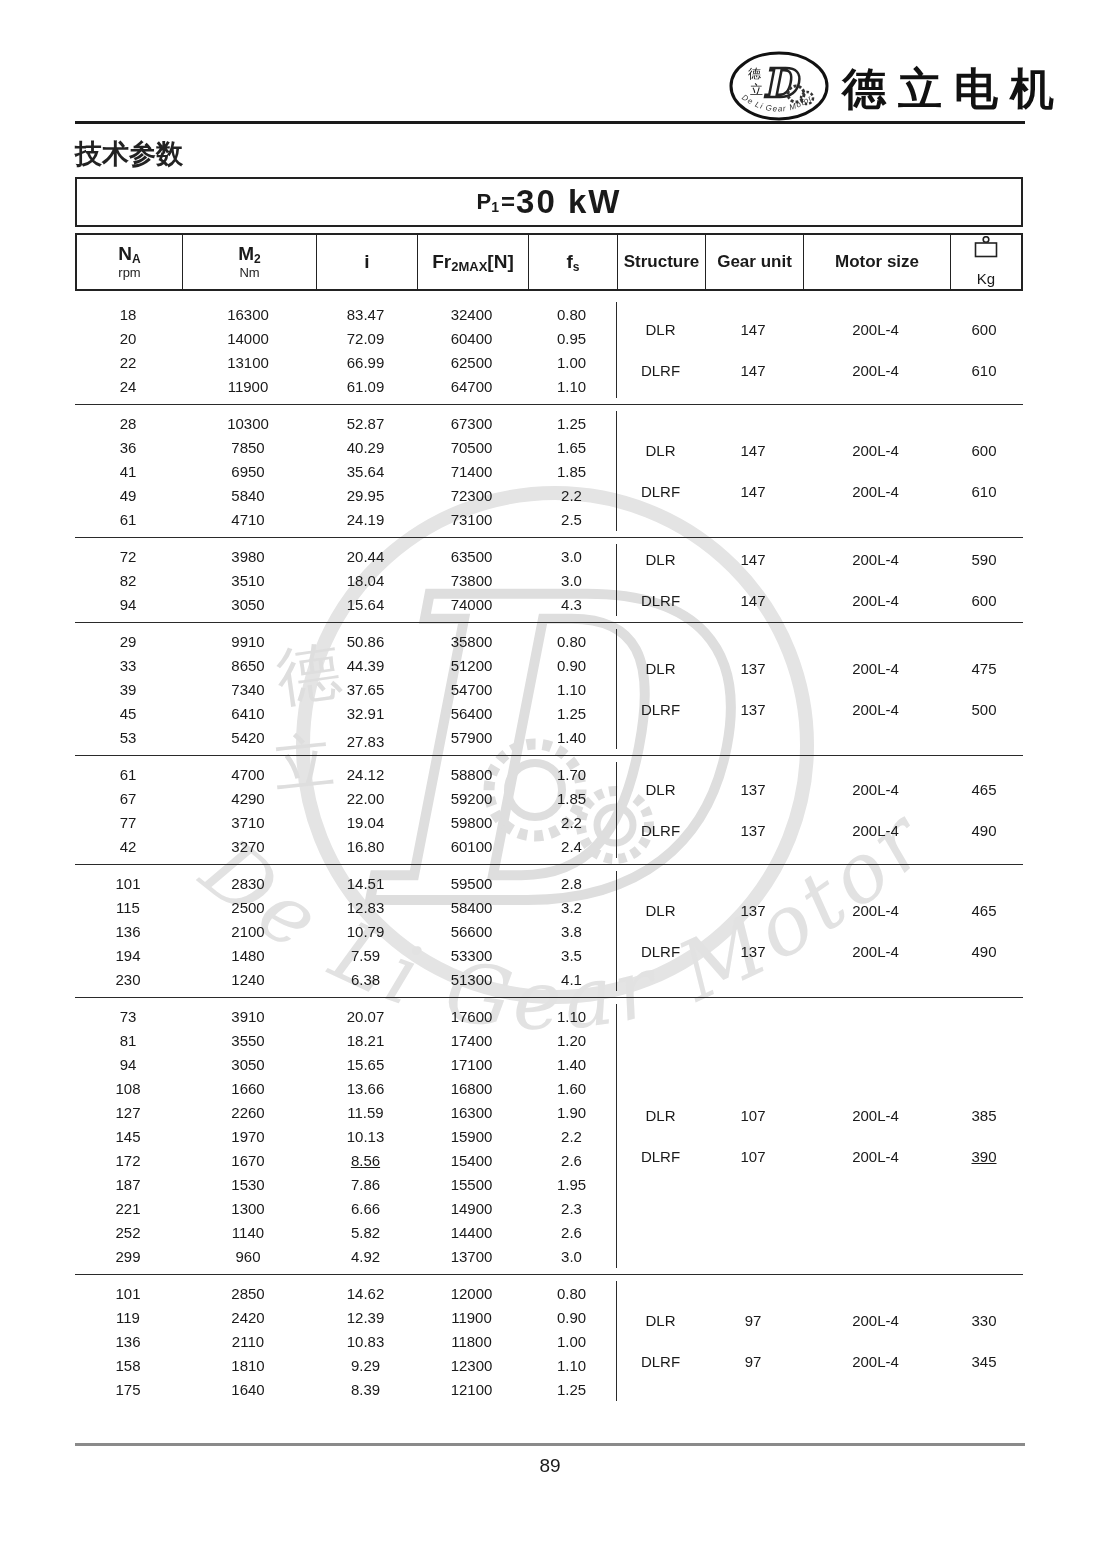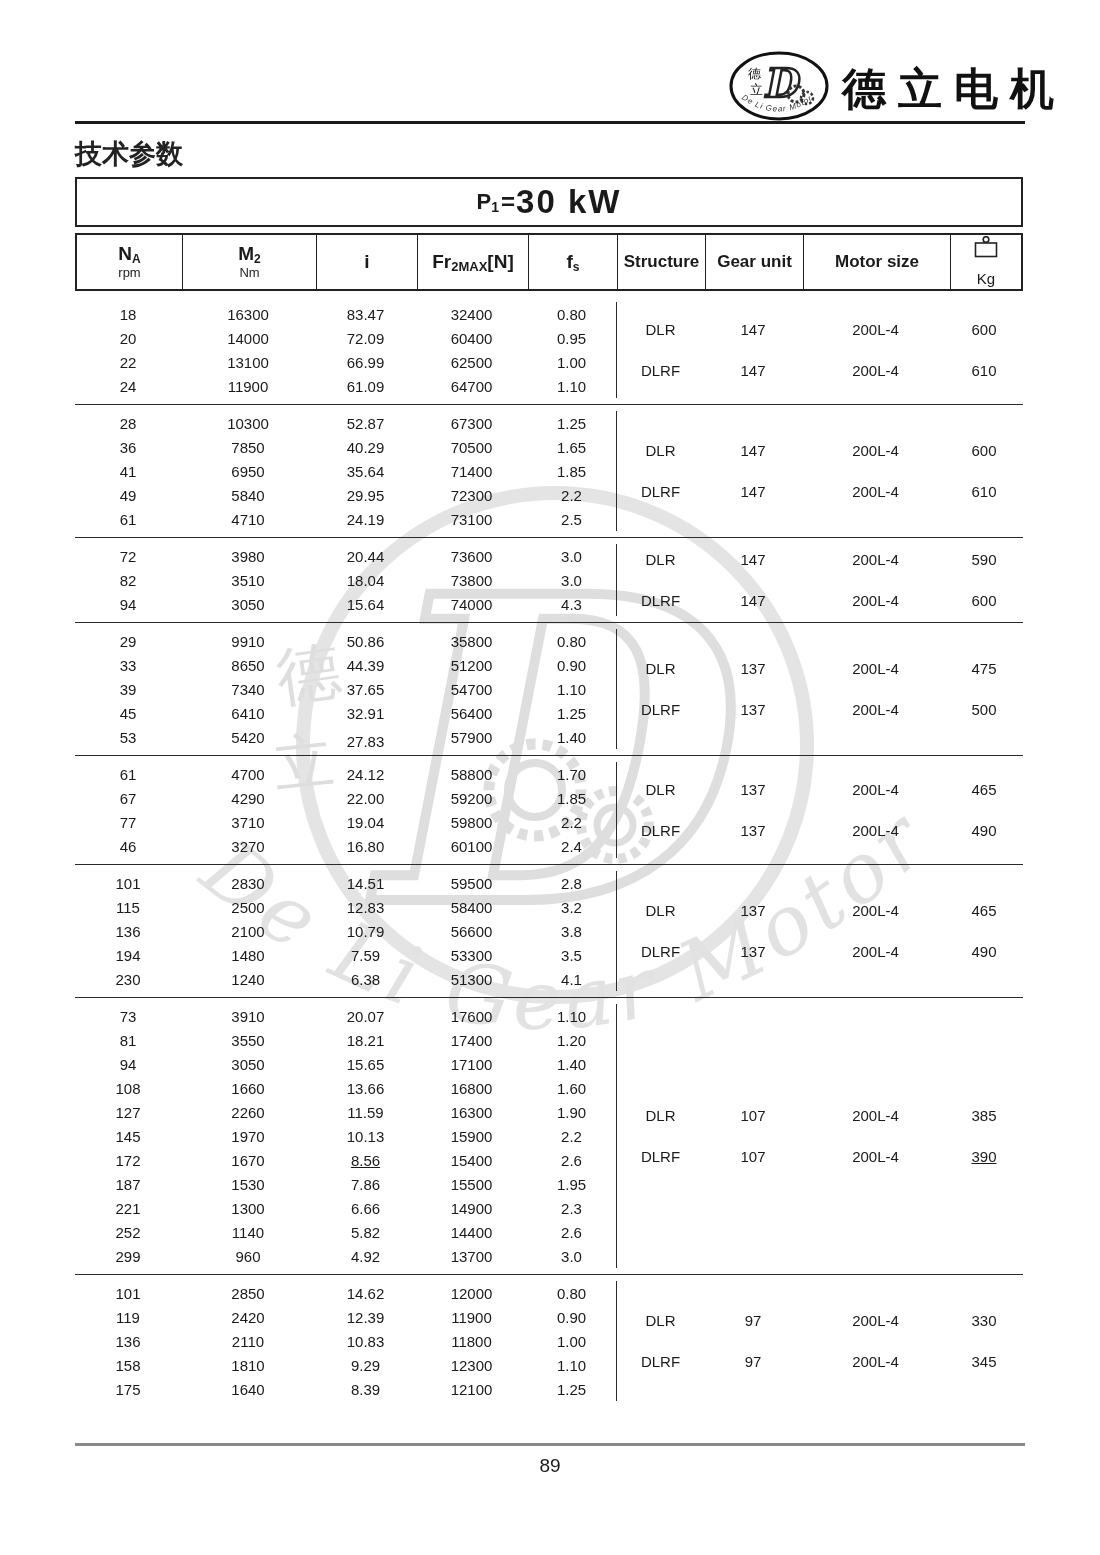--- a/index.html
+++ b/index.html
@@ -237,21 +237,21 @@
               <div class="scell" style="width: 70px;">610</div>
             </div>
           </div>
         </div>
         <div class="grp">
           <div class="grp-left">
             <div class="drow">
               <div class="dcell" style="width: 106px;">72</div>
               <div class="dcell" style="width: 134px;">3980</div>
               <div class="dcell" style="width: 101px;">20.44</div>
-              <div class="dcell" style="width: 111px;">73600</div>
+              <div class="dcell" style="width: 111px;">63500</div>
               <div class="dcell" style="width: 89px;">3.0</div>
             </div>
             <div class="drow">
               <div class="dcell" style="width: 106px;">82</div>
               <div class="dcell" style="width: 134px;">3510</div>
               <div class="dcell" style="width: 101px;">18.04</div>
               <div class="dcell" style="width: 111px;">73800</div>
               <div class="dcell" style="width: 89px;">3.0</div>
             </div>
             <div class="drow">
@@ -347,21 +347,21 @@
               <div class="dcell" style="width: 89px;">1.85</div>
             </div>
             <div class="drow">
               <div class="dcell" style="width: 106px;">77</div>
               <div class="dcell" style="width: 134px;">3710</div>
               <div class="dcell" style="width: 101px;">19.04</div>
               <div class="dcell" style="width: 111px;">59800</div>
               <div class="dcell" style="width: 89px;">2.2</div>
             </div>
             <div class="drow">
-              <div class="dcell" style="width: 106px;">46</div>
+              <div class="dcell" style="width: 106px;">42</div>
               <div class="dcell" style="width: 134px;">3270</div>
               <div class="dcell" style="width: 101px;">16.80</div>
               <div class="dcell" style="width: 111px;">60100</div>
               <div class="dcell" style="width: 89px;">2.4</div>
             </div>
           </div>
           <div class="grp-right">
             <div class="srow">
               <div class="scell" style="width: 87px;">DLR</div>
               <div class="scell" style="width: 98px;">137</div>

